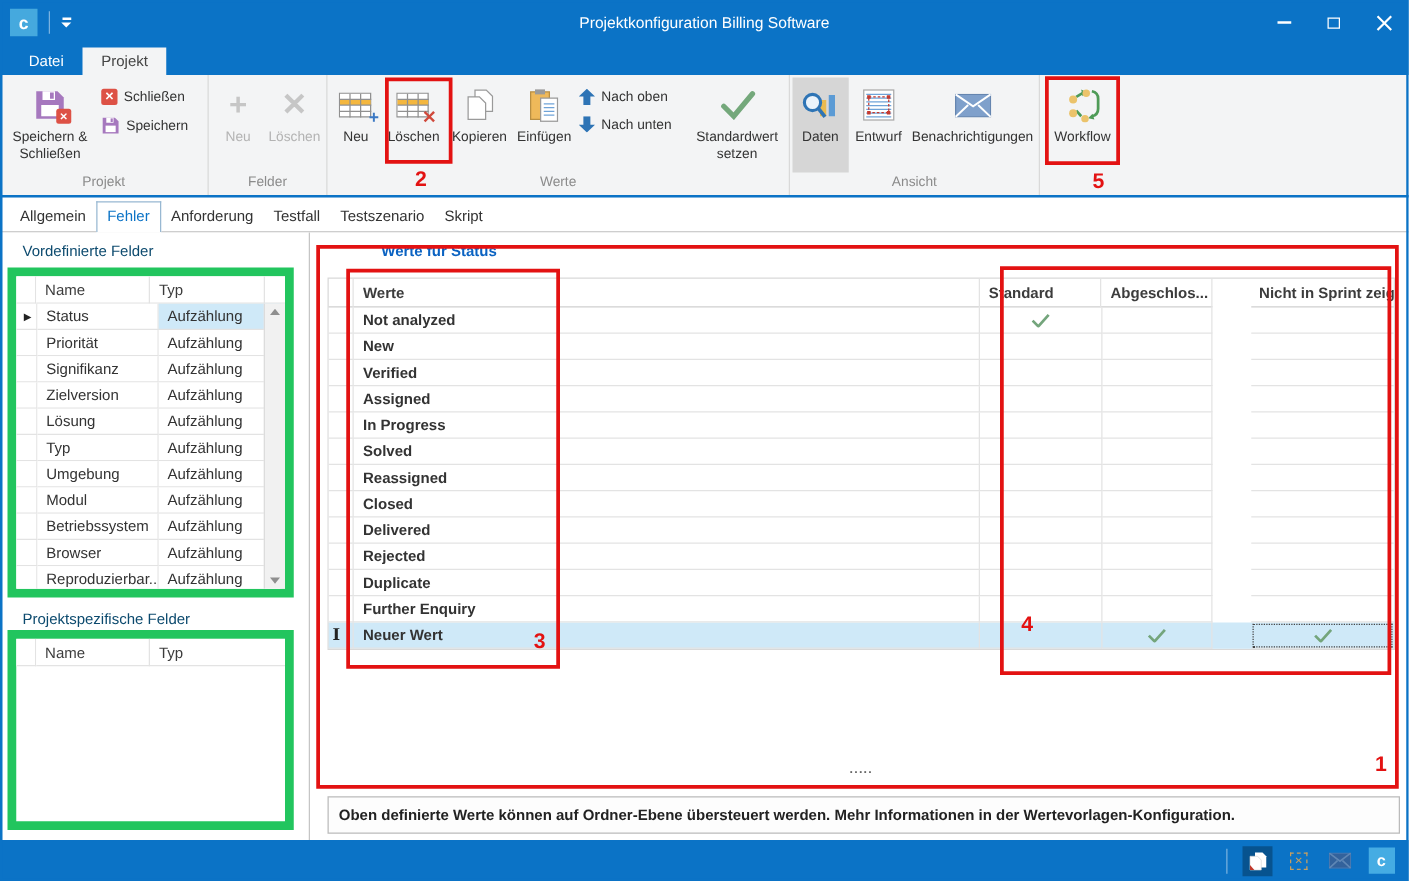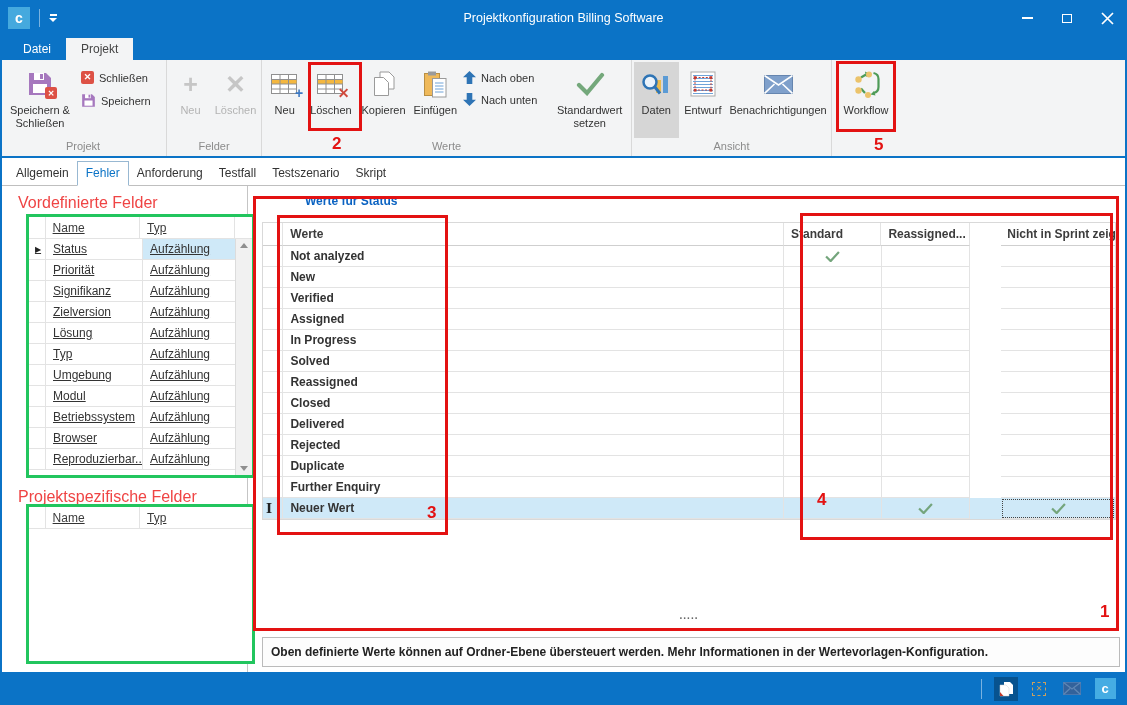--- a/index.html
+++ b/index.html
@@ -48,24 +48,24 @@
   .grayglyph { font-size:25px; font-weight:bold; color:#C6C6C6; line-height:25px; }
 
   
   .doctabs { position:absolute; left:0; top:160px; width:1127px; height:26px; background:#fff; display:flex; align-items:flex-end; padding-left:8px; border-bottom:1px solid #BFBFBF; }
   .doctab { padding:4px 8px 5px 8px; font-size:12px; color:#333; }
   .doctab.active { color:#0B73C6; font-weight:normal; border:1px solid #98B8D2; border-bottom:1px solid #fff; background:#fff; margin-bottom:-1px; }
 
   
   .content { position:absolute; left:0; top:186px; width:1127px; height:486px; background:#fff; }
   .leftpanel { position:absolute; left:2px; top:0; width:246px; height:486px; border-right:1px solid #C5C5C5; }
-  .paneltitle { position:absolute; left:16px; top:8px; font-size:16px; color:#ef4444; }
+  .paneltitle { position:absolute; left:16px; top:8px; font-size:12px; color:#0c4a6e; }
   .paneltitle.second { top:302px; }
 
-  .ltable { position:absolute; left:24px; top:28px; width:229px; height:264px; border:3px solid #22c55e; background:#fff; overflow:hidden;text-decoration:underline; }
+  .ltable { position:absolute; left:4px; top:28px; width:229px; height:264px; border:7px solid #22c55e; background:#fff; overflow:hidden; }
   .ltable.second { top:318px; height:160px; }
   .lheader, .lrow { display:flex; }
   .lheader { height:22px; }
   .lrow { height:21px; }
   .lcell { border-right:1px solid #E3E3E3; border-bottom:1px solid #E3E3E3; padding-left:7px; display:flex; align-items:center; font-size:12px; color:#333; overflow:hidden; white-space:nowrap; background:#fff; }
   .lcell.hdr { color:#3C3C3C; }
   .lind { width:17px; padding-left:2px; justify-content:center; }
   .lname { width:97px; }
   .ltyp { width:98px; }
   .ltyp.selcell { background:#CFE9F8; }
@@ -491,21 +491,21 @@
 
   <div class="mainpanel">
     <div class="maintitle">Werte für Status</div>
 
     <div class="mtable">
       <div class="mheader">
         <div class="mcell ind hdrcell"></div>
         <div class="mcell val hdrcell">Werte</div>
         <div class="mcell std hdrcell">Standard</div>
         <div class="mcell abg hdrcell">
-          <span>Reassigned...</span>
+          <span>Abgeschlos...</span>
           <svg class="chksvg" width="14" height="10" viewBox="0 0 16 12">
               <path d="M1 6 L6 11 L15 1" fill="none" stroke="#74A57C" stroke-width="2.4"></path>
             </svg>
         </div>
         <div class="mcell spr hdrcell">Nicht in Sprint zeigen</div>
       </div>
       <div>
 
           <div class="mrow">
             <div class="mcell ind">

